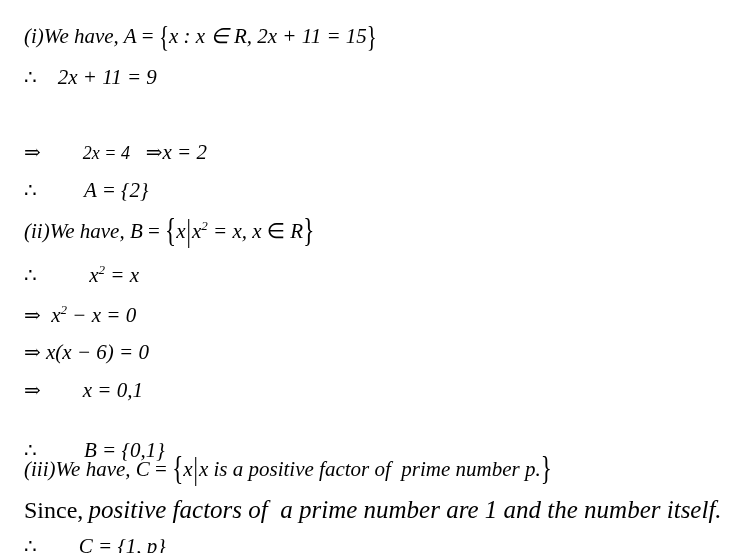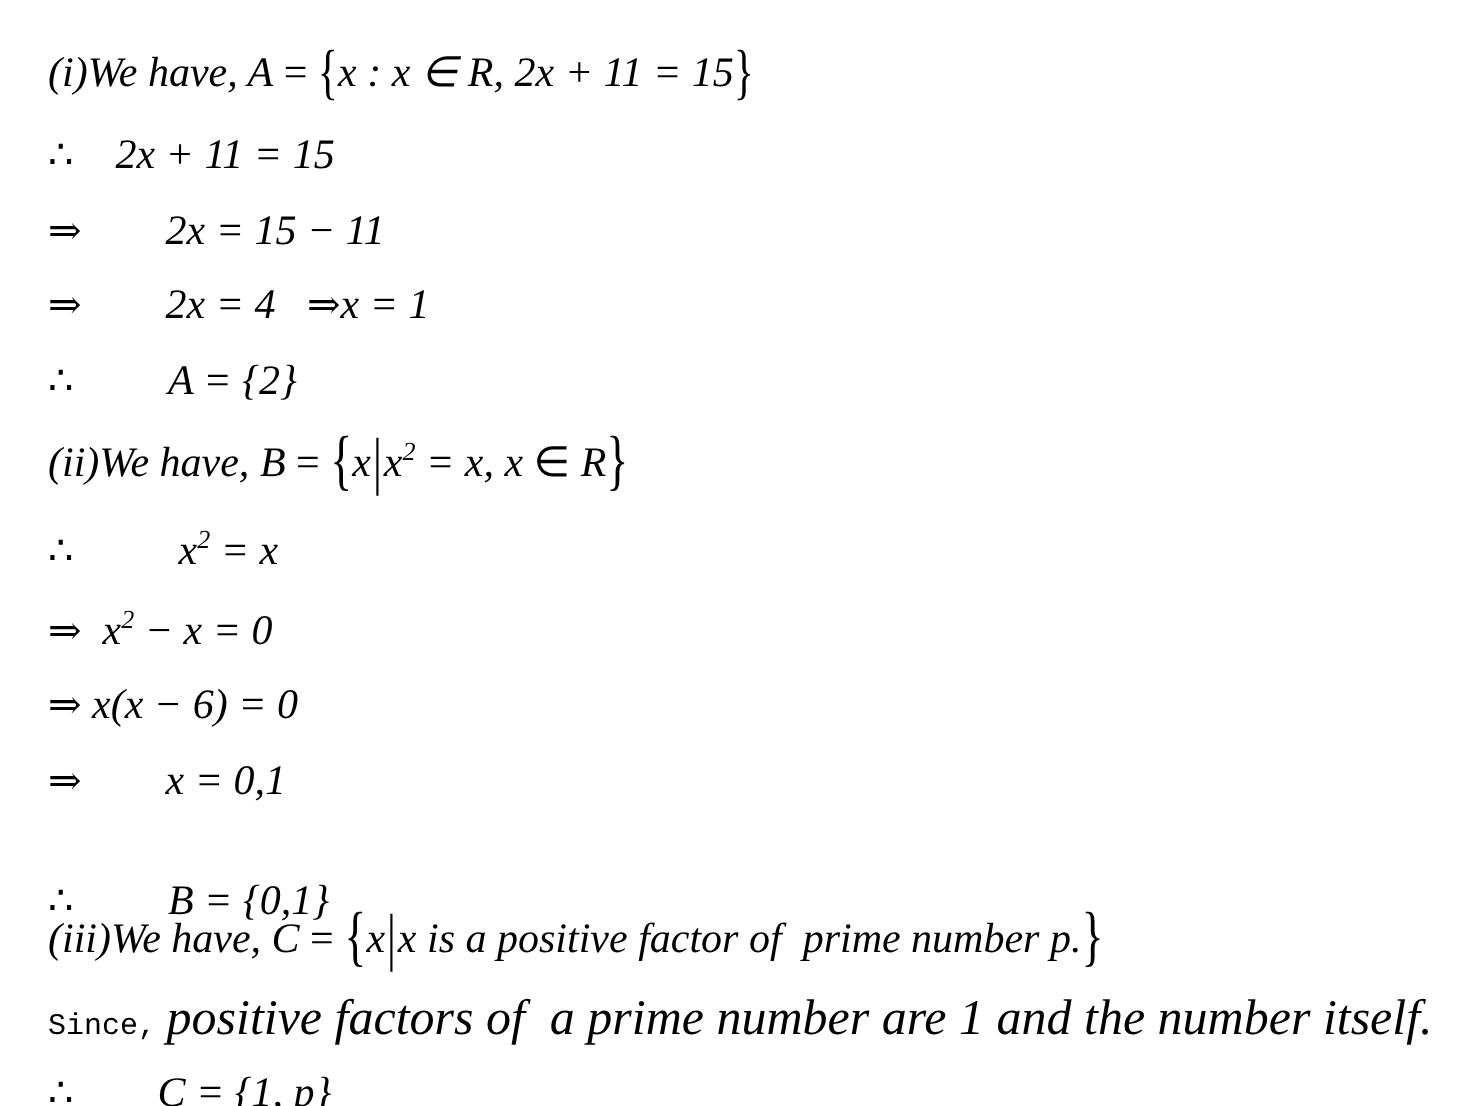--- a/index.html
+++ b/index.html
@@ -59,29 +59,26 @@
 </head>
 <body>
 
 <div id="sheet">
 
   <div class="row" style="left:8px; top:6px;">
     <span class="math" style="font-size:21px;">(i)</span><span class="math" style="font-size:21px;">We have,</span><span class="math" style="font-size:21px;"> </span><span class="math" style="font-size:21px;">A</span><span class="up" style="font-size:21px;"> = </span><span class="bigbrace" style="font-size:21px;">{</span><span class="math" style="font-size:21px;">x : x ∈ R, 2x + 11 = 15</span><span class="bigbrace" style="font-size:21px;">}</span>
   </div>
 
   <div class="row" style="left:8px; top:47px;">
-    <span class="sym">∴</span><span style="font-size:21px;">    </span><span class="math" style="font-size:21px;">2x + 11 = 15</span>
+    <span class="sym">∴</span><span style="font-size:21px;">    </span><span class="math" style="font-size:21px;">2x + 11 = 9</span>
   </div>
 
-  <div class="row" style="left:8px; top:85px;">
-    <span class="sym">⇒</span><span style="font-size:21px;">        </span><span class="math" style="font-size:21px;">2x = 15 − 11</span>
-  </div>
 
   <div class="row" style="left:8px; top:122px;">
-    <span class="sym">⇒</span><span style="font-size:21px;">        </span><span class="math" style="font-size:21px;margin-top:32px;">2x = 4</span><span style="font-size:21px;">   </span><span class="sym">⇒</span><span class="math" style="font-size:21px;">x = 1</span>
+    <span class="sym">⇒</span><span style="font-size:21px;">        </span><span class="math" style="font-size:18px;margin-top:32px;">2x = 4</span><span style="font-size:21px;">   </span><span class="sym">⇒</span><span class="math" style="font-size:21px;">x = 2</span>
   </div>
 
   <div class="row" style="left:8px; top:160px;">
     <span class="sym">∴</span><span style="font-size:21px;">         </span><span class="math" style="font-size:21px;">A = {2}</span>
   </div>
 
   <div class="row" style="left:8px; top:200px;">
     <span class="math" style="font-size:21px;">(ii)</span><span class="math" style="font-size:21px;">We have,</span><span class="math" style="font-size:21px;"> </span><span class="math" style="font-size:21px;">B</span><span class="up" style="font-size:21px;"> = </span><span class="bigbrace" style="font-size:23px;">{</span><span class="math" style="font-size:21px;">x</span><span class="bar" style="font-size:22px;">|</span><span class="math" style="font-size:21px;">x<sup>2</sup> = x, x </span><span class="up" style="font-size:21px;">∈</span><span class="math" style="font-size:21px;"> R</span><span class="bigbrace" style="font-size:23px;">}</span>
   </div>
 
@@ -103,20 +100,20 @@
 
   <div class="row" style="left:8px; top:420px;">
     <span class="sym">∴</span><span style="font-size:21px;">         </span><span class="math" style="font-size:21px;">B = {0,1}</span>
   </div>
 
   <div class="row" style="left:8px; top:438px;">
     <span class="math" style="font-size:21px;">(iii)</span><span class="math" style="font-size:21px;">We have,</span><span class="math" style="font-size:21px;"> </span><span class="math" style="font-size:21px;">C</span><span class="up" style="font-size:21px;"> = </span><span class="bigbrace" style="font-size:23px;">{</span><span class="math" style="font-size:21px;">x</span><span class="bar" style="font-size:22px;">|</span><span class="math" style="font-size:21px;">x is a positive factor of  prime number p.</span><span class="bigbrace" style="font-size:23px;">}</span>
   </div>
 
   <div class="row" style="left:8px; top:478px;">
-    <span class="up" style="font-size:15px;font-family:Liberation Mono, monospace;">Since,</span><span style="font-size:21px;"> </span><span class="math" style="font-size:25px;">positive factors of  a prime number are 1 and the number itself.</span>
+    <span class="up" style="font-size:24px;">Since,</span><span style="font-size:21px;"> </span><span class="math" style="font-size:25px;">positive factors of  a prime number are 1 and the number itself.</span>
   </div>
 
   <div class="row" style="left:8px; top:516px;">
     <span class="sym">∴</span><span style="font-size:21px;">        </span><span class="math" style="font-size:21px;">C = {1, p}</span>
   </div>
 
 </div>
 
 </body></html>

